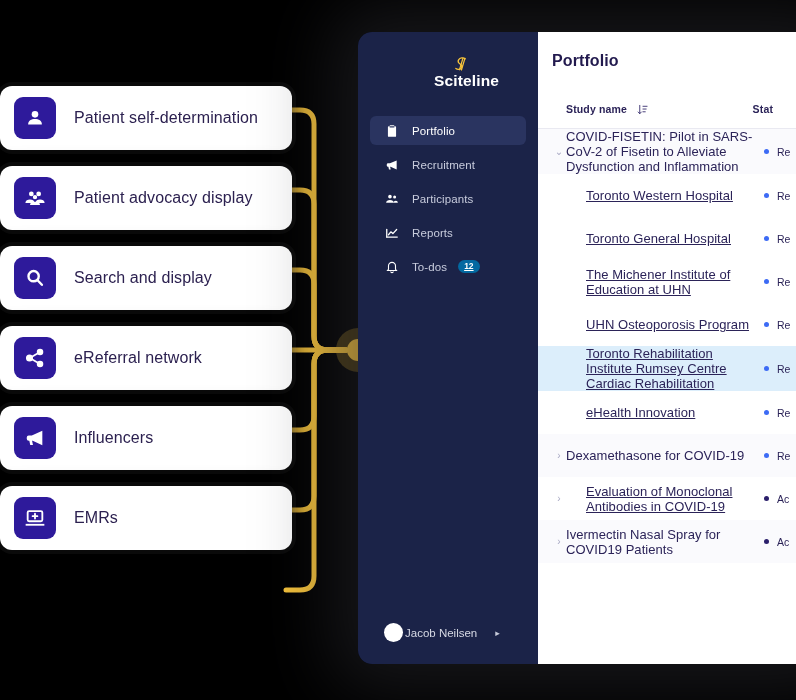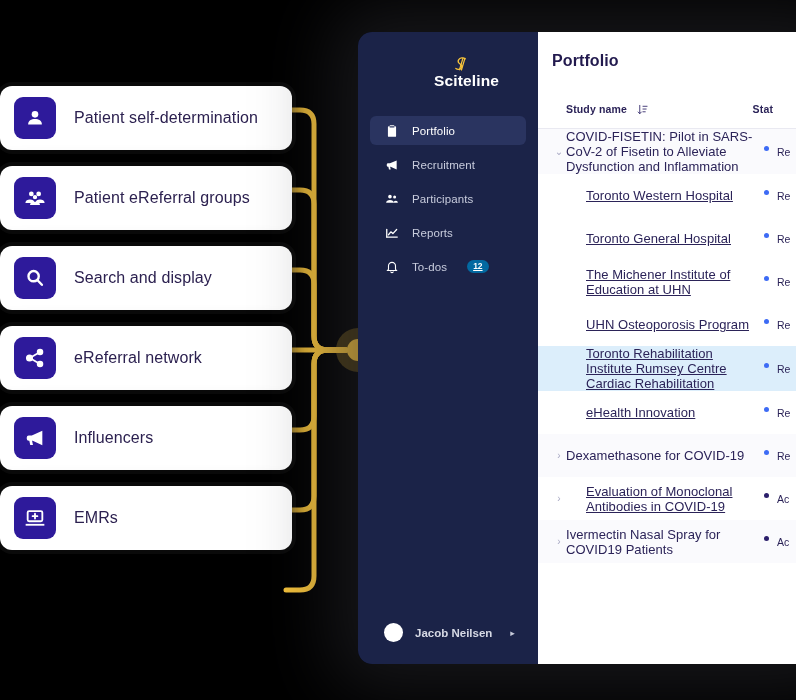--- a/index.html
+++ b/index.html
@@ -93,42 +93,42 @@
   .nav-ico svg { width: 14px; height: 14px; display:block; }
   .nav-label {
     margin-left: 13px;
     color: #C8CCDD;
     font-size: 11.5px;
     letter-spacing: .1px;
     white-space: nowrap;
   }
   .nav-item.active .nav-label { color: #FFFFFF; }
   .nav-badge {
-    margin-left: 20px;
+    margin-left: 11px;
     background: #0369a1;
     color: #fff;
     font-size: 8.5px;
     font-weight: 700;
     border-radius: 9px;
     padding: 2px 6px 2.5px;
     line-height: 1;
     text-decoration: underline;
   }
   #app-user {
     position: absolute; left: 0; bottom: 22px;
     width: 180px;
     display: flex; align-items: center;
     padding-left: 26px;
   }
   .avatar {
     width: 19px; height: 19px; border-radius: 50%;
     background: #FFFFFF; flex: 0 0 19px;
   }
   .user-name {
-    margin-left: 12px; color: #D6D9E4; font-size: 11.5px; white-space: nowrap; font-weight: bold;
+    margin-left: 2px; color: #D6D9E4; font-size: 11.5px; white-space: nowrap;
   }
   .user-caret { margin-left: 18px; color: #C7CBDA; font-size: 9px; }
 
   
   #app-main {
     flex: 1 1 auto;
     background: #FFFFFF;
     position: relative;
     overflow: hidden;
   }
@@ -168,21 +168,21 @@
     display: flex; align-items: center; justify-content: center;
   }
   .cell-study {
     width: 198px; flex: 0 0 198px;
     font-size: 13px; color: #2B2358;
     line-height: 15px; letter-spacing: .05px;
     padding-right: 10px;
   }
   .trow.child .cell-study { padding-left: 20px; text-decoration: underline; }
   .cell-status {
-    display: flex; 
+    display: flex; align-items: center;
     font-size: 10.5px; color: #2B2358;
     white-space: nowrap;
   }
   .dot { width: 5px; height: 5px; border-radius: 50%; flex: 0 0 5px; margin-right: 8px; }
   .dot.recruiting { background: #3D6BF5; }
   .dot.active { background: #2B1F6B; }
 </style>
 </head>
 <body>
 
@@ -220,21 +220,21 @@
       <span class="channel-icon">
         <svg viewBox="0 0 24 24" fill="#fff">
             <circle cx="8" cy="7.5" r="2.6"></circle>
             <circle cx="16" cy="7.5" r="2.6"></circle>
             <circle cx="12" cy="11" r="2.4"></circle>
             <path d="M1.5 17.5c0-2.6 2.4-3.8 5-3.8s5 1.2 5 3.8z"></path>
             <path d="M12.5 17.5c0-2.6 2.4-3.8 5-3.8s5 1.2 5 3.8z"></path>
             <path d="M6.5 19.5c0-2.4 2.5-3.4 5.5-3.4s5.5 1 5.5 3.4z"></path>
           </svg>
       </span>
-      <span class="channel-label">Patient eReferral groups</span>
+      <span class="channel-label">Patient advocacy display</span>
     </div>
 
     <div class="channel-card">
       <span class="channel-icon">
         <svg viewBox="0 0 24 24" fill="none" stroke="#fff" stroke-width="2.6" stroke-linecap="round">
             <circle cx="10.5" cy="10" r="5.6"></circle>
             <path d="M14.8 14.4 L19.5 19.4"></path>
           </svg>
       </span>
       <span class="channel-label">Search and display</span>

